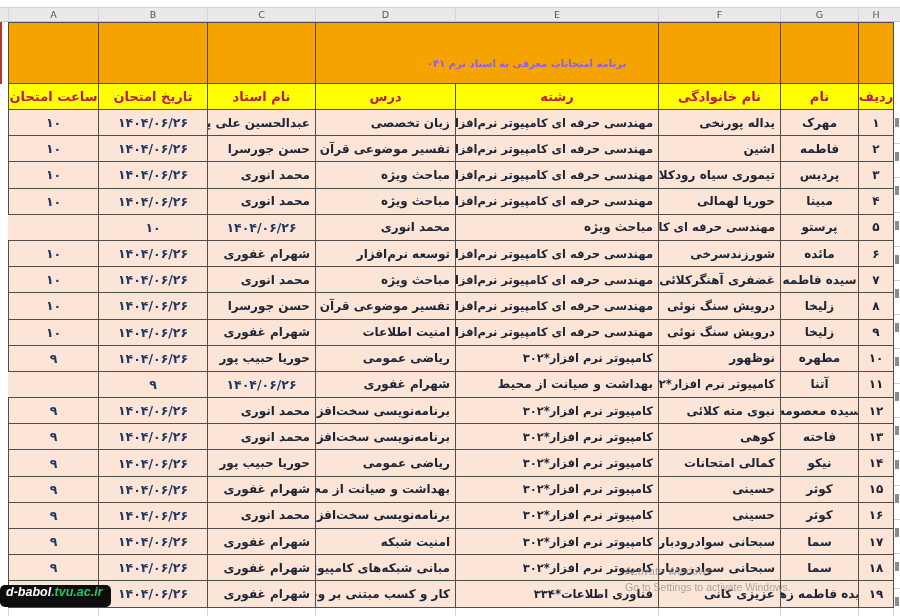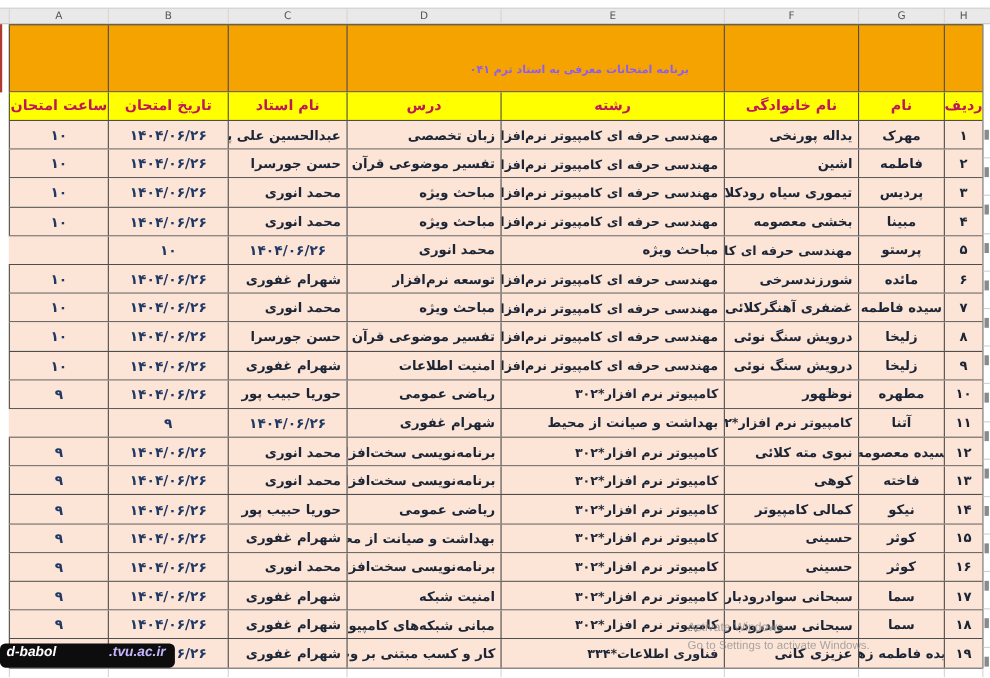--- a/index.html
+++ b/index.html
@@ -43,21 +43,21 @@
   
   .watermark{position:absolute;left:625px;top:565px;color:#8b8b8b;opacity:.72;
              font-family:"Liberation Sans",sans-serif;pointer-events:none;}
   .wm1{font-size:11px;}
   .wm2{font-size:10.5px;margin-top:4px;}
   
   .badge{position:absolute;left:0;top:585px;height:22px;background:#0d0d0d;border-radius:5px;
          display:flex;align-items:flex-start;padding:0 8px 0 6px;
          font-family:"Liberation Sans",sans-serif;font-style:italic;font-weight:bold;font-size:12.5px;}
   .badge .b1{color:#ffffff;}
-  .badge .b2{color:#c4b5fd;margin-left:48px;}
+  .badge .b2{color:#22c55e;}
 </style>
 </head>
 <body>
 
 <div class="screen">
 
   <div class="col-strip">
     <div class="col-strip-inner" id="col-letters">
         <div class="col-letter">H</div>
         <div class="col-letter">G</div>
@@ -120,21 +120,21 @@
       <div class="cell al-r">تیموری سیاه رودکلائی</div>
       <div class="cell al-r f-major">مهندسی حرفه ای کامپیوتر نرم‌افزار*۷۰۵</div>
       <div class="cell al-r">مباحث ویژه</div>
       <div class="cell al-r">محمد انوری</div>
       <div class="cell al-c f-date">۱۴۰۴/۰۶/۲۶</div>
       <div class="cell al-c f-date">۱۰</div>
     </div>
         <div class="row">
       <div class="cell al-c">۴</div>
       <div class="cell al-c">مبینا</div>
-      <div class="cell al-r">بخشی معصومه</div>
+      <div class="cell al-r">حوریا لهمالی</div>
       <div class="cell al-r f-major">مهندسی حرفه ای کامپیوتر نرم‌افزار*۷۰۵</div>
       <div class="cell al-r">مباحث ویژه</div>
       <div class="cell al-r">محمد انوری</div>
       <div class="cell al-c f-date">۱۴۰۴/۰۶/۲۶</div>
       <div class="cell al-c f-date">۱۰</div>
     </div>
         <div class="row">
       <div class="cell al-c">۵</div>
       <div class="cell al-c">پرستو</div>
       <div class="cell al-r f-major">مهندسی حرفه ای کامپیوتر نرم‌افزار*۷۰۵</div>
@@ -218,21 +218,21 @@
       <div class="cell al-r">کوهی</div>
       <div class="cell al-r f-major">کامپیوتر نرم افزار*۳۰۲</div>
       <div class="cell al-r">برنامه‌نویسی سخت‌افزار</div>
       <div class="cell al-r">محمد انوری</div>
       <div class="cell al-c f-date">۱۴۰۴/۰۶/۲۶</div>
       <div class="cell al-c f-date">۹</div>
     </div>
         <div class="row">
       <div class="cell al-c">۱۴</div>
       <div class="cell al-c">نیکو</div>
-      <div class="cell al-r">کمالی کامپیوتر</div>
+      <div class="cell al-r">کمالی امتحانات</div>
       <div class="cell al-r f-major">کامپیوتر نرم افزار*۳۰۲</div>
       <div class="cell al-r">ریاضی عمومی</div>
       <div class="cell al-r">حوریا حبیب پور</div>
       <div class="cell al-c f-date">۱۴۰۴/۰۶/۲۶</div>
       <div class="cell al-c f-date">۹</div>
     </div>
         <div class="row">
       <div class="cell al-c">۱۵</div>
       <div class="cell al-c">کوثر</div>
       <div class="cell al-r">حسینی</div>

